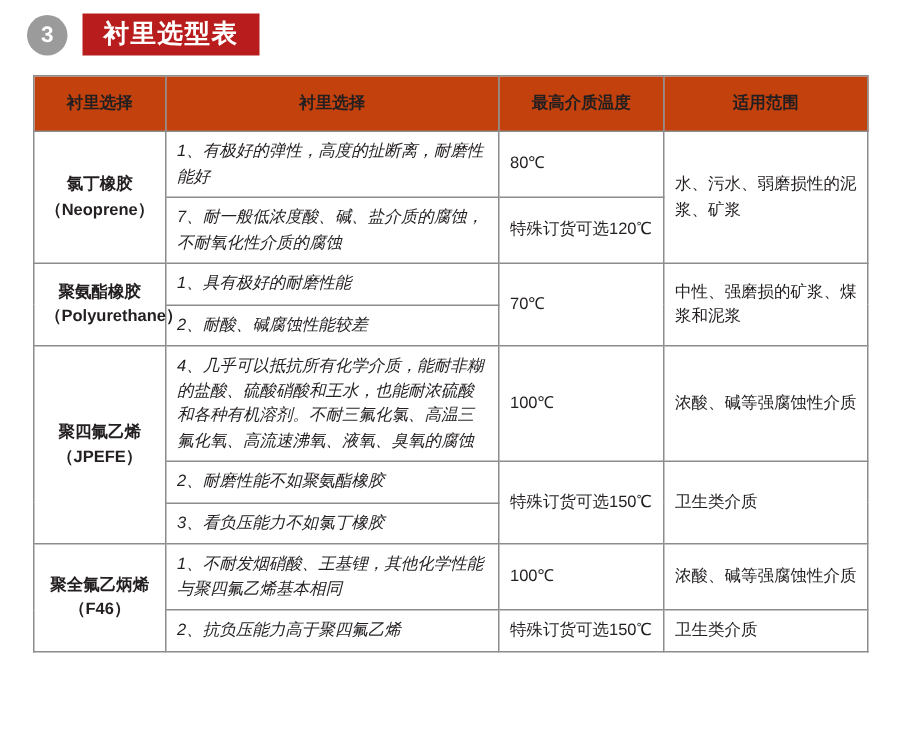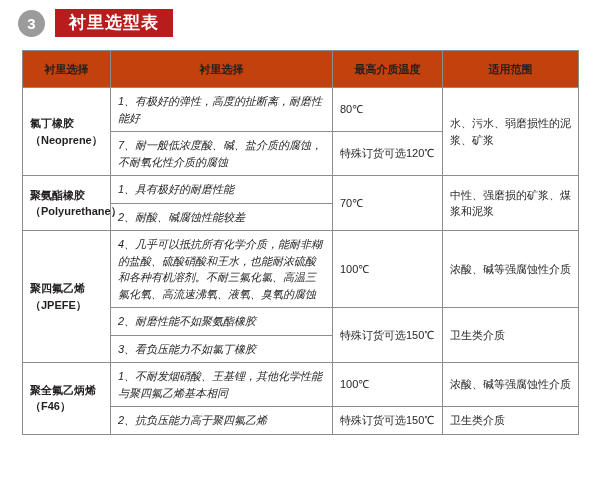--- a/index.html
+++ b/index.html
@@ -83,20 +83,21 @@
     font-size: 12px;
     height: 26px;
     padding: 4px 6px;
   }
   col.c1 { width: 88px; }
   col.c2 { width: 222px; }
   col.c3 { width: 110px; }
   col.c4 { width: 136px; }
 
   td.mat {
+    text-align: center;
     font-weight: bold;
     font-size: 11.5px;
     line-height: 1.5;
     padding: 4px;
   }
   td.perf {
     text-align: left;
     font-size: 11px;
     line-height: 1.55;
     font-style: italic;

